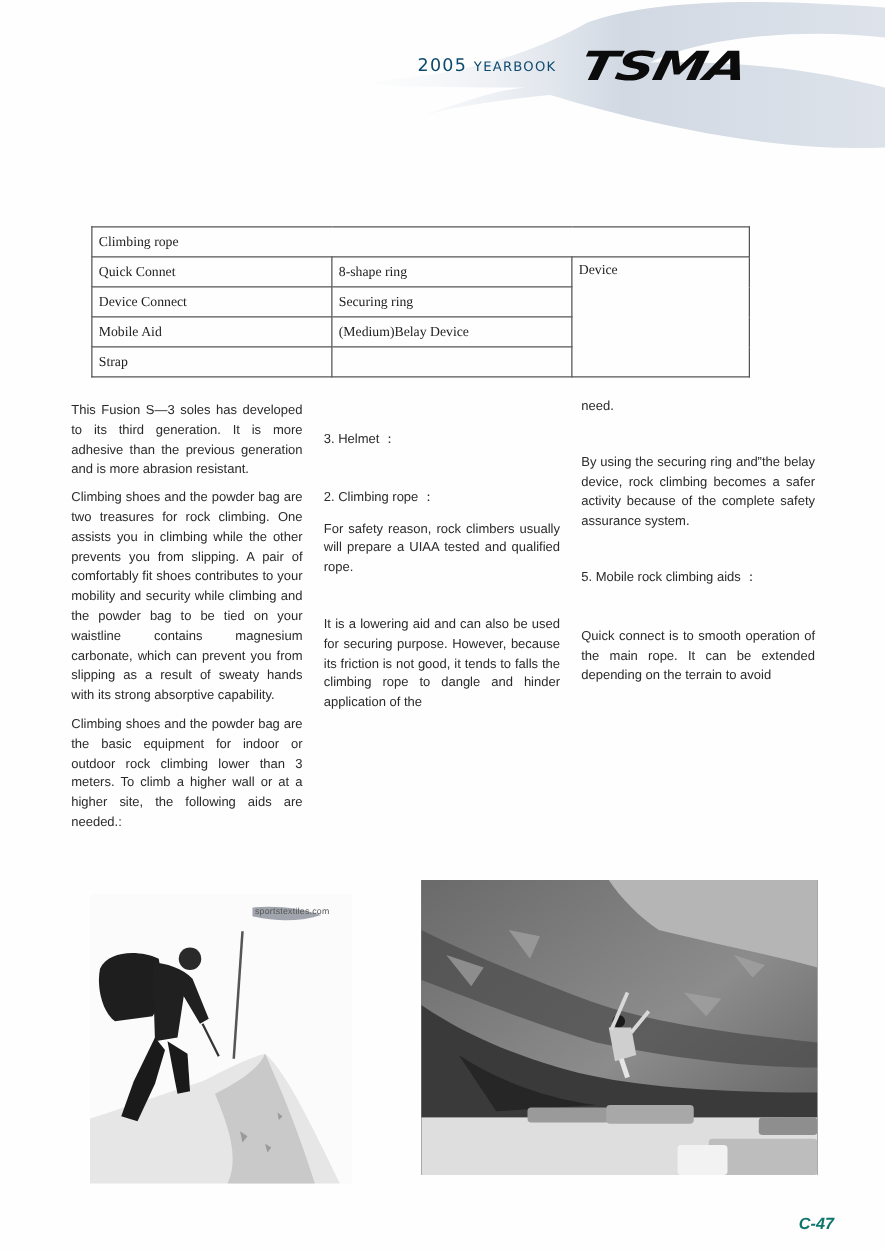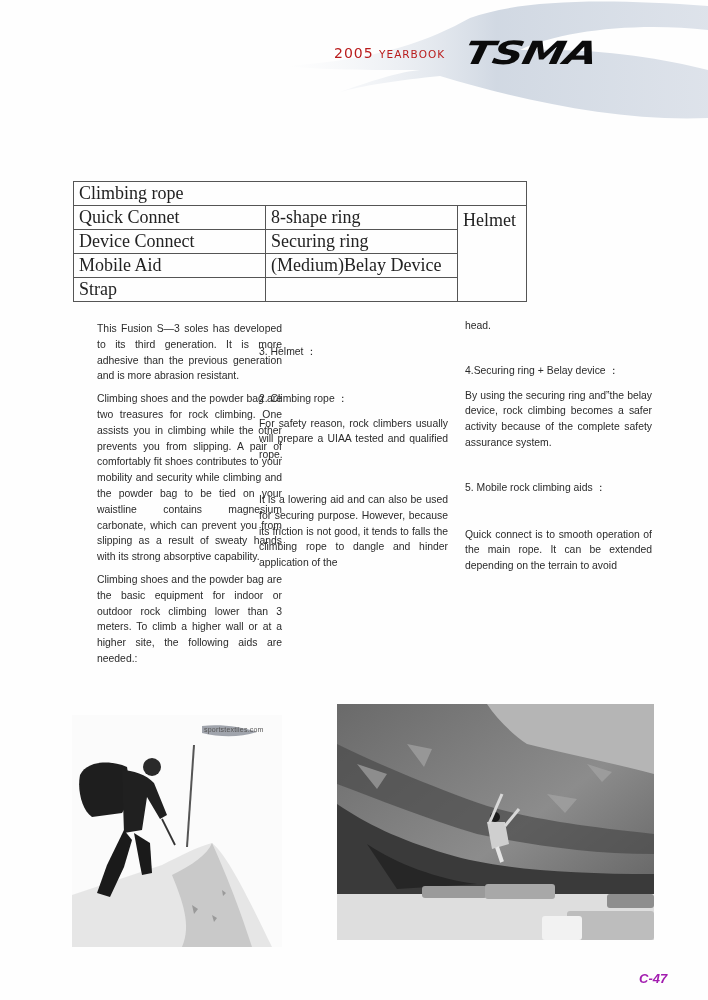--- a/index.html
+++ b/index.html
@@ -5,56 +5,56 @@
     html, body { margin: 0; padding: 0; }
     body {
       width: 708px; height: 1000px; position: relative; overflow: hidden;
       background: #fefefe;
       font-family: "Liberation Sans", sans-serif;
       color: #222;
     }
     .swoosh { position: absolute; left: 0; top: 0; width: 708px; height: 140px; }
     .header { position: absolute; top: 38px; left: 334px; height: 30px; display: flex; align-items: center; }
     .header .year {
-      font-family: "DejaVu Sans", sans-serif; font-size: 14px; letter-spacing: 1px; color: #b91c1c;
+      font-family: "DejaVu Sans", sans-serif; font-size: 14px; letter-spacing: 1px; color: #0c4a6e;
     }
     .header .year .small { font-size: 10.5px; letter-spacing: 1px; }
     .header .logo {
       margin-left: 20px; font-family: "DejaVu Sans", sans-serif; font-weight: bold; font-style: italic;
       font-size: 32px; letter-spacing: -1px; color: #0b0b0b; transform: skewX(-12deg) scaleX(1.35);
       transform-origin: left center; line-height: 30px;
     }
 
     table.equip {
-      position: absolute; left: 73px; top: 181px; width: 454px;
+      position: absolute; left: 73px; top: 181px; width: 527px;
       border-collapse: collapse;
-      font-family: "Liberation Serif", serif; font-size: 18px; color: #222;
+      font-family: "Liberation Serif", serif; font-size: 11px; color: #222;
     }
     table.equip td {
       border: 1px solid #555; height: 23px; padding: 0 5px; vertical-align: middle;
     }
     table.equip td.helmet { vertical-align: top; padding-top: 4px; }
 
     .col {
       position: absolute; font-size: 10.4px; line-height: 15.8px; color: #2a2a2a; text-align: justify;
     }
     .col p { margin: 0 0 7px 0; }
     .col .h { margin: 0 0 9px 0; text-align: left; }
     .col .gap { height: 22px; }
-    .c1 { left: 57px; top: 321px; width: 185px; margin-left: 40px; }
+    .c1 { left: 57px; top: 321px; width: 185px; }
     .c2 { left: 259px; top: 344px; width: 189px; }
     .c3 { left: 465px; top: 318px; width: 187px; }
 
     .photo { position: absolute; overflow: hidden; }
     .photo1 { left: 72px; top: 715px; width: 210px; height: 232px; }
     .photo2 { left: 337px; top: 704px; width: 317px; height: 236px; background: #555; }
     .wm { position: absolute; left: 132px; top: 11px; font-size: 7px; color: #555; letter-spacing: 0.2px; }
 
     .pagenum {
-      position: absolute; left: 639px; top: 971px; font-size: 13px; font-weight: bold; font-style: italic; color: #a21caf;
+      position: absolute; left: 639px; top: 971px; font-size: 13px; font-weight: bold; font-style: italic; color: #0f766e;
     }
   </style>
 </head>
 <body>
 
 <svg class="swoosh" viewBox="0 0 708 140" preserveAspectRatio="none">
   <defs>
     <linearGradient id="sg" x1="0" y1="0" x2="1" y2="0">
       <stop offset="0" stop-color="#e8ecf2" stop-opacity="0"></stop>
       <stop offset="0.5" stop-color="#c9d2de"></stop>
@@ -73,21 +73,21 @@
 </div>
 
 <table class="equip">
   <tbody>
       <tr>
     <td colspan="3">Climbing rope</td>
   </tr>
   <tr>
     <td style="width:181px">Quick Connet</td>
     <td style="width:181px">8-shape ring</td>
-    <td class="helmet" rowspan="4">Helmet</td>
+    <td class="helmet" rowspan="4">Device</td>
   </tr>
   <tr>
     <td>Device Connect</td>
     <td>Securing ring</td>
   </tr>
   <tr>
     <td>Mobile Aid</td>
     <td>(Medium)Belay Device</td>
   </tr>
   <tr>
@@ -106,23 +106,22 @@
 <div class="col c2">
   <p class="h">3. Helmet ：</p>
   <div class="gap"></div>
   <p class="h">2. Climbing rope ：</p>
   <p>For safety reason, rock climbers usually will prepare a UIAA tested and qualified rope.</p>
   <div class="gap"></div>
   <p>It is a lowering aid and can also be used for securing purpose.  However, because its friction is not good, it tends to falls the climbing rope to dangle and hinder application of the</p>
 </div>
 
 <div class="col c3">
-  <p>head.</p>
+  <p>need.</p>
   <div class="gap"></div>
-  <p class="h">4.Securing ring + Belay device ：</p>
   <p>By using the securing ring and”the belay device, rock climbing becomes a safer activity because of the complete safety assurance system.</p>
   <div class="gap"></div>
   <p class="h">5. Mobile rock climbing aids ：</p>
   <div class="gap"></div>
   <p>Quick connect is to smooth operation of the main rope. It can be extended depending on the terrain to avoid</p>
 </div>
 
 <div class="photo photo1" title="Mountaineer with backpack and ice axe standing on snowy summit next to a flag pole">
   <svg width="210" height="232" viewBox="0 0 210 232">
     <rect width="210" height="232" fill="#fbfbfb"></rect>

